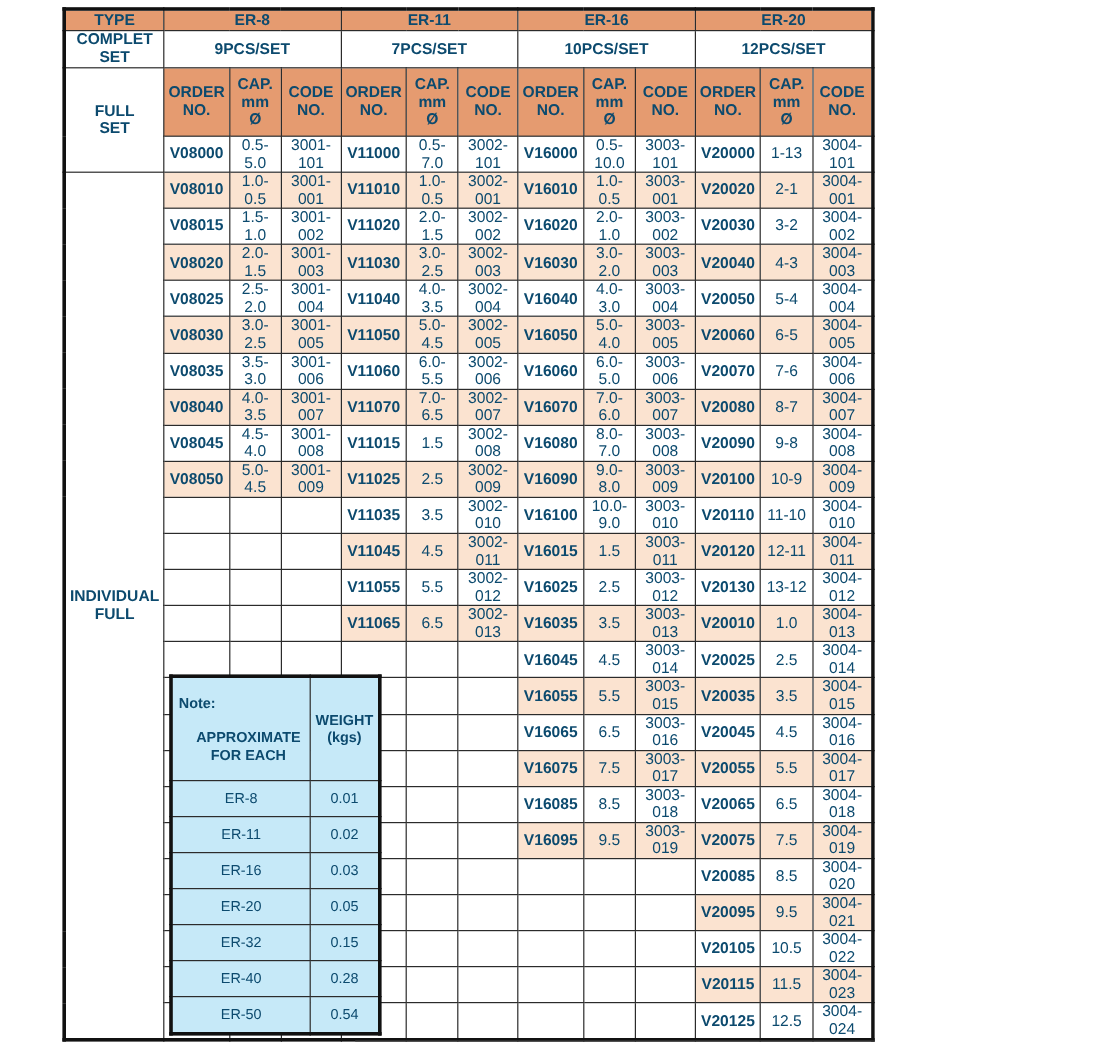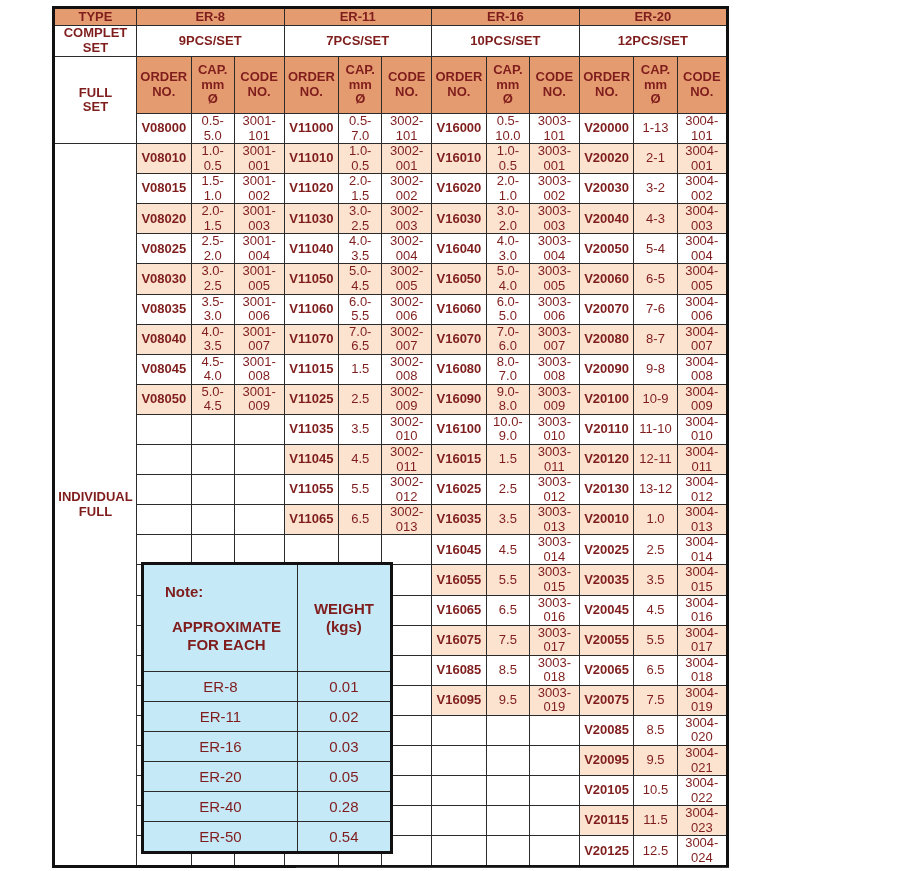--- a/index.html
+++ b/index.html
@@ -1,18 +1,18 @@
 <!DOCTYPE html>
 <html><head>
 <meta charset="utf-8">
 <style>
   html,body{margin:0;padding:0;background:#ffffff;}
   .page{
     position:relative;width:729px;height:871px;background:#ffffff;
-    font-family:"Liberation Sans",sans-serif;color:#7f1d1d;overflow:hidden;
+    font-family:"Liberation Sans",sans-serif;color:#0c4a6e;overflow:hidden;
   }
   table.main{
     position:absolute;left:52px;top:6px;
     border-collapse:collapse;table-layout:fixed;
     border:3px solid #111111;
   }
   table.main td{
     border:1px solid #2b2b2b;
     text-align:center;vertical-align:middle;
     padding:0 1px;font-size:13px;line-height:1.12;
@@ -32,21 +32,21 @@
   .r-set td{border-bottom:2px solid #111111;}
   .side-top{vertical-align:top;padding-top:6px;}
   table.note{
     position:absolute;left:141px;top:562px;z-index:2;
     border-collapse:collapse;table-layout:fixed;
     border:3px solid #111111;
   }
   table.note td{
     background:#c6e9f8;border:1px solid #2b2b2b;
     text-align:center;vertical-align:middle;
-    font-size:15px;line-height:1.18;white-space:pre-line;padding:0 16px;
+    font-size:12px;line-height:1.18;white-space:pre-line;padding:0 0;
   }
   table.note tr.n-hdr td{height:54px;font-weight:700;}
   table.note tbody tr td{height:29px;}
   .note-left{text-align:left;padding-left:5px;font-weight:700;}
   .note-mid{text-align:center;font-weight:700;margin-left:12px;}
   .bottom-line{
     position:absolute;left:296px;top:867px;width:617px;height:1px;
     background:#3c3c3c;
   }
 </style>
@@ -503,20 +503,24 @@
         </tr>
         <tr>
           <td>ER-16</td>
           <td>0.03</td>
         </tr>
         <tr>
           <td>ER-20</td>
           <td>0.05</td>
         </tr>
         <tr>
+          <td>ER-32</td>
+          <td>0.15</td>
+        </tr>
+        <tr>
           <td>ER-40</td>
           <td>0.28</td>
         </tr>
         <tr>
           <td>ER-50</td>
           <td>0.54</td>
         </tr>
       </tbody>
   </table>
 

